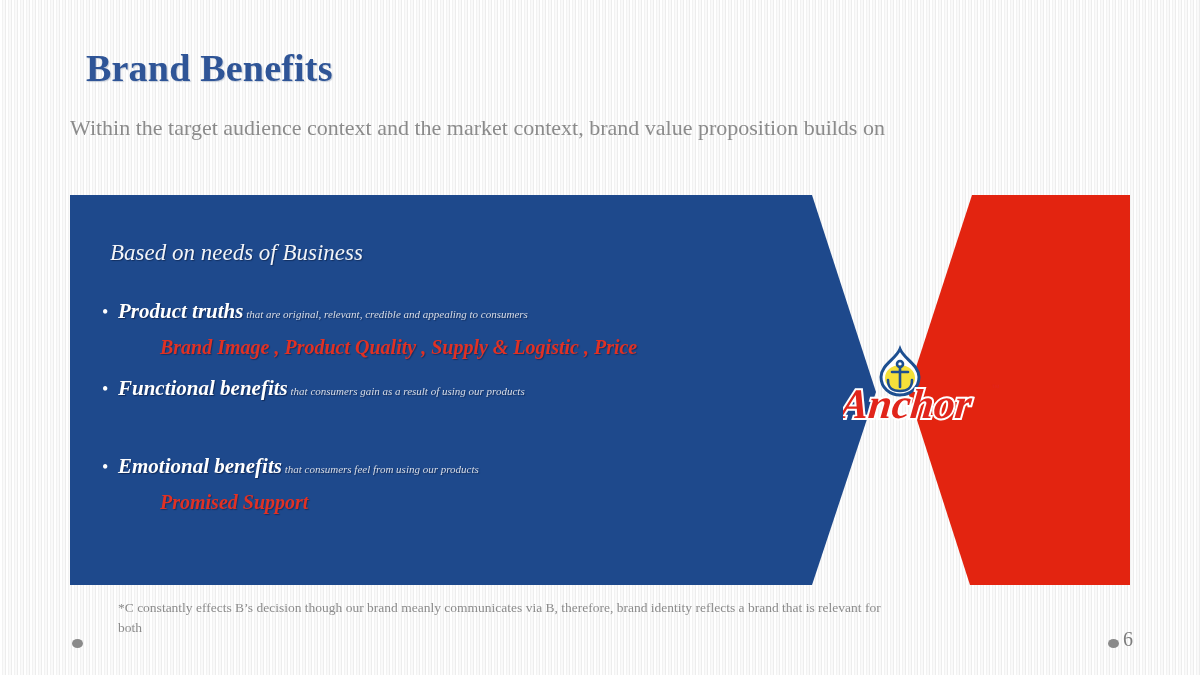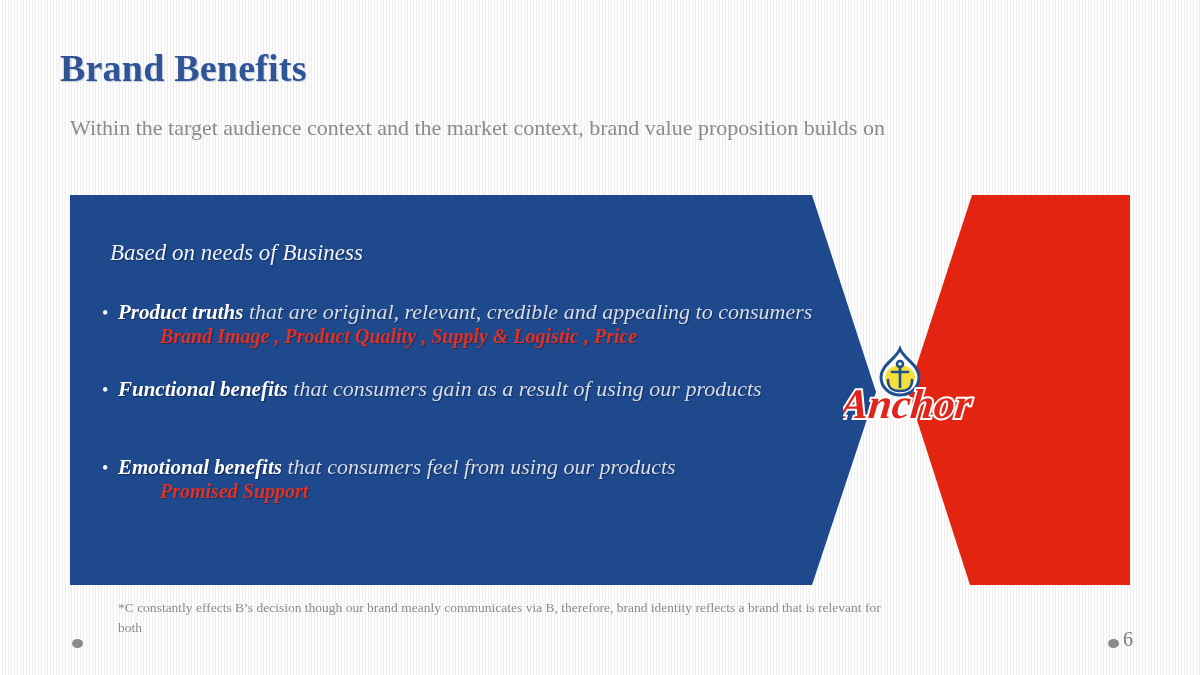--- a/index.html
+++ b/index.html
@@ -25,21 +25,21 @@
         #fafafa 5px,
         #ededed 5px,
         #ededed 6px
       );
     font-family: "Liberation Serif", "DejaVu Serif", serif;
   }
 
   
   #title {
     position: absolute;
-    left: 60px;
+    left: 86px;
     top: 46px;
     font-size: 38px;
     font-weight: bold;
     color: #2f5597;
     letter-spacing: 0.2px;
     text-shadow: 1px 1px 1px rgba(180,190,205,0.75);
     white-space: nowrap;
   }
 
   
@@ -108,28 +108,28 @@
     white-space: nowrap;
   }
   .lead {
     font-size: 21px;
     font-weight: bold;
     font-style: italic;
     color: #ffffff;
     text-shadow: 1px 1px 1px rgba(8,22,55,0.6);
   }
   .tail {
-    font-size: 22px;
+    font-size: 11px;
     font-style: italic;
     color: #d9dde6;
     text-shadow: 1px 1px 1px rgba(8,22,55,0.5);
   }
   .sub-red {
     margin-left: 58px;
-    margin-top: 0;
+    margin-top: 12px;
     font-size: 20px;
     font-style: italic;
     font-weight: bold;
     color: #e03124;
     text-shadow: 1px 1px 1px rgba(8,22,55,0.45);
     white-space: nowrap;
   }
 
   
   #anchor-logo {

